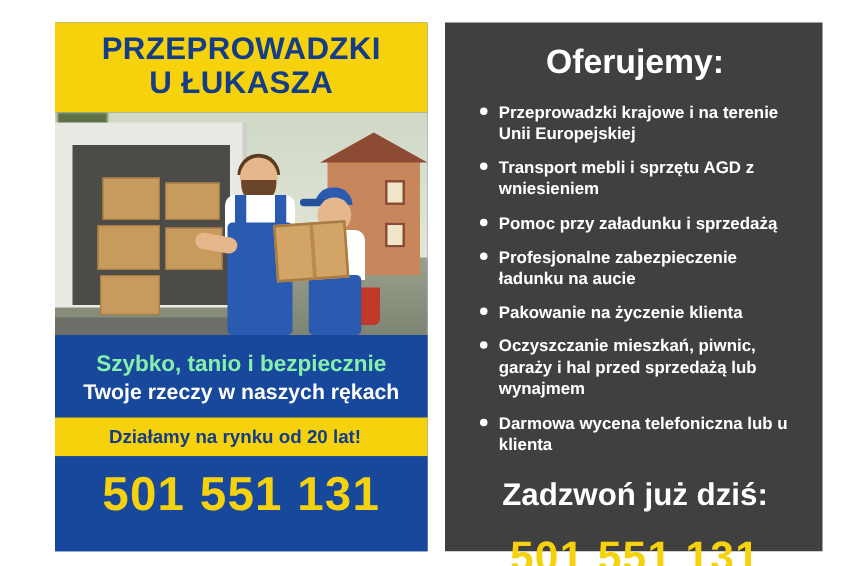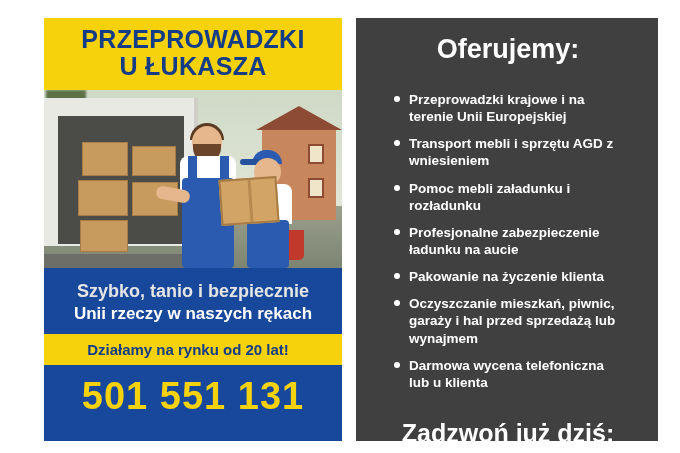--- a/index.html
+++ b/index.html
@@ -232,21 +232,21 @@
     background: #c0392b; border-radius: 0 0 5px 5px;
   }
 
   
   .slogan {
     background: #17489b;
     text-align: center;
     padding: 12px 6px 10px 6px;
   }
   .slogan-l1 {
-    color: #e5e5e5;
+    color: #86efac;
     font-size: 18px;
     font-weight: bold;
     line-height: 1.25;
     white-space: nowrap;
   }
   .slogan-l2 {
     color: #ffffff;
     font-size: 17px;
     font-weight: bold;
     line-height: 1.25;
@@ -289,21 +289,21 @@
   }
   .offer-title {
     color: #ffffff;
     font-size: 27px;
     font-weight: bold;
     text-align: center;
     margin-bottom: 10px;
   }
   .offer-list {
     list-style: none;
-    margin: 16px;
+    margin: 6px;
     padding: 0 0 0 2px;
     flex: 1;
   }
   .offer-item {
     position: relative;
     color: #ffffff;
     font-size: 13.5px;
     font-weight: bold;
     line-height: 1.27;
     padding-left: 15px;
@@ -379,21 +379,21 @@
         <div class="boy-cap"></div>
         <div class="boy-head"></div>
         <div class="boy-shirt"></div>
         <div class="boy-pants"></div>
         <div class="boy-armL"></div>
       </div>
     </div>
 
     <div class="slogan">
       <div class="slogan-l1">Szybko, tanio i bezpiecznie</div>
-      <div class="slogan-l2">Unii rzeczy w naszych rękach</div>
+      <div class="slogan-l2">Twoje rzeczy w naszych rękach</div>
     </div>
 
     <div class="years-band">
       <div class="years-text">Działamy na rynku od 20 lat!</div>
     </div>
 
     <div class="phone-band">
       <div class="phone-left">501 551 131</div>
     </div>
   </div>
@@ -405,21 +405,21 @@
       <li class="offer-item">
         <span class="bullet"></span>
         <span>Przeprowadzki krajowe i na terenie Unii Europejskiej</span>
       </li>
       <li class="offer-item">
         <span class="bullet"></span>
         <span>Transport mebli i sprzętu AGD z wniesieniem</span>
       </li>
       <li class="offer-item">
         <span class="bullet"></span>
-        <span>Pomoc mebli załadunku i rozładunku</span>
+        <span>Pomoc przy załadunku i sprzedażą</span>
       </li>
       <li class="offer-item">
         <span class="bullet"></span>
         <span>Profesjonalne zabezpieczenie ładunku na aucie</span>
       </li>
       <li class="offer-item">
         <span class="bullet"></span>
         <span>Pakowanie na życzenie klienta</span>
       </li>
       <li class="offer-item">

